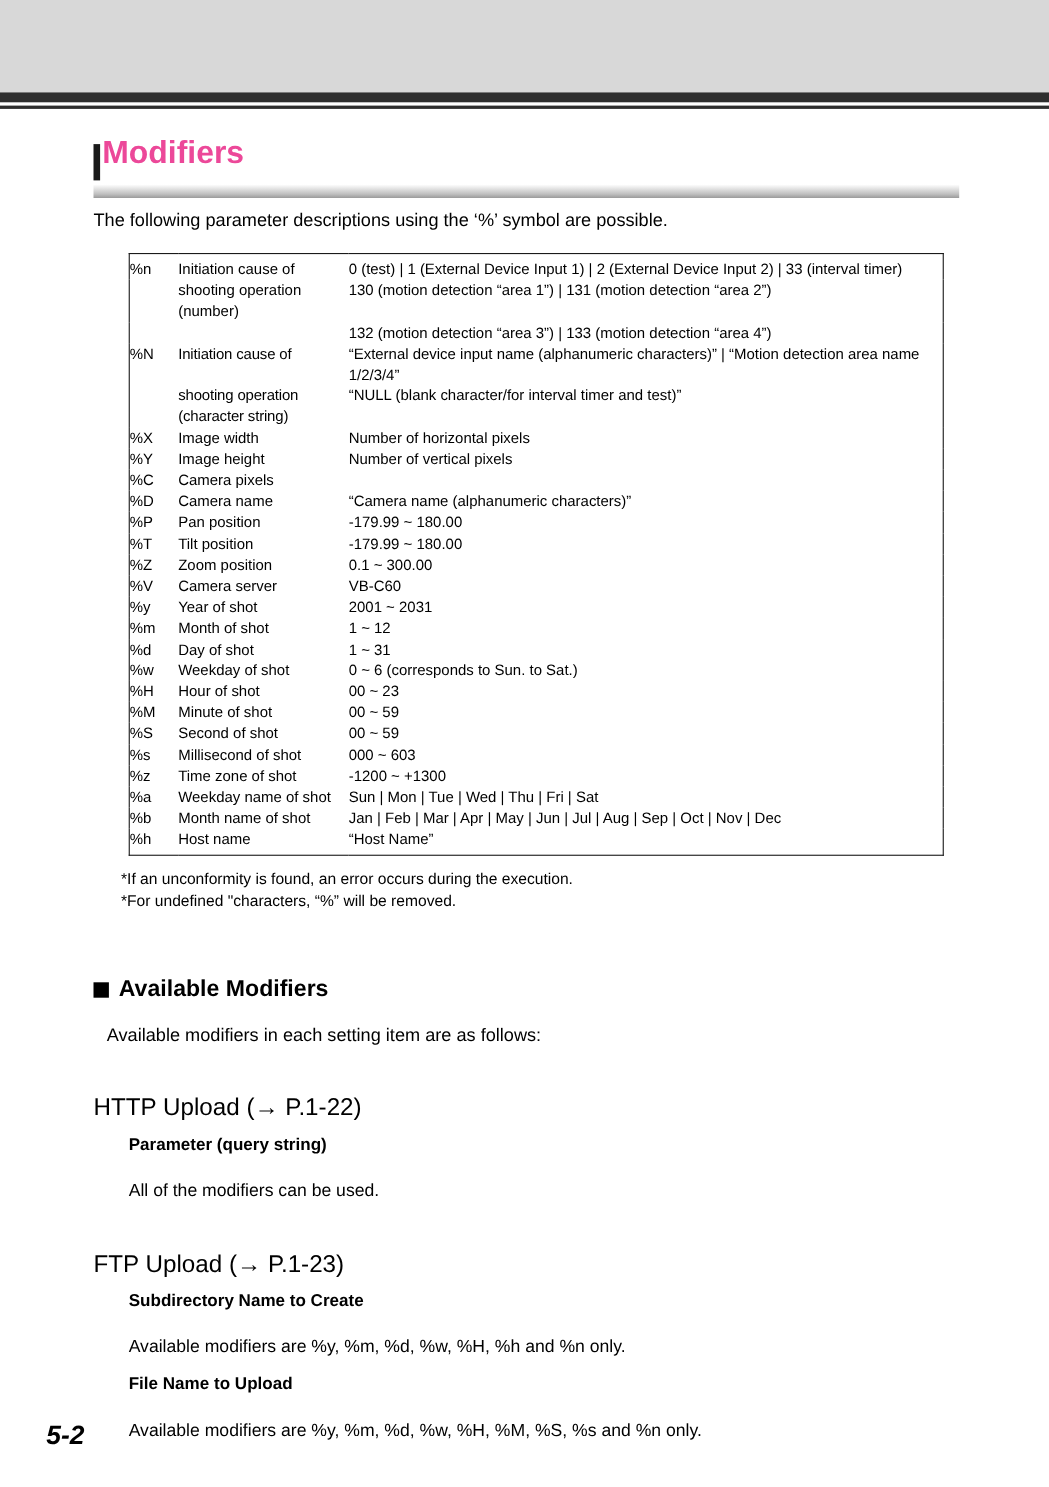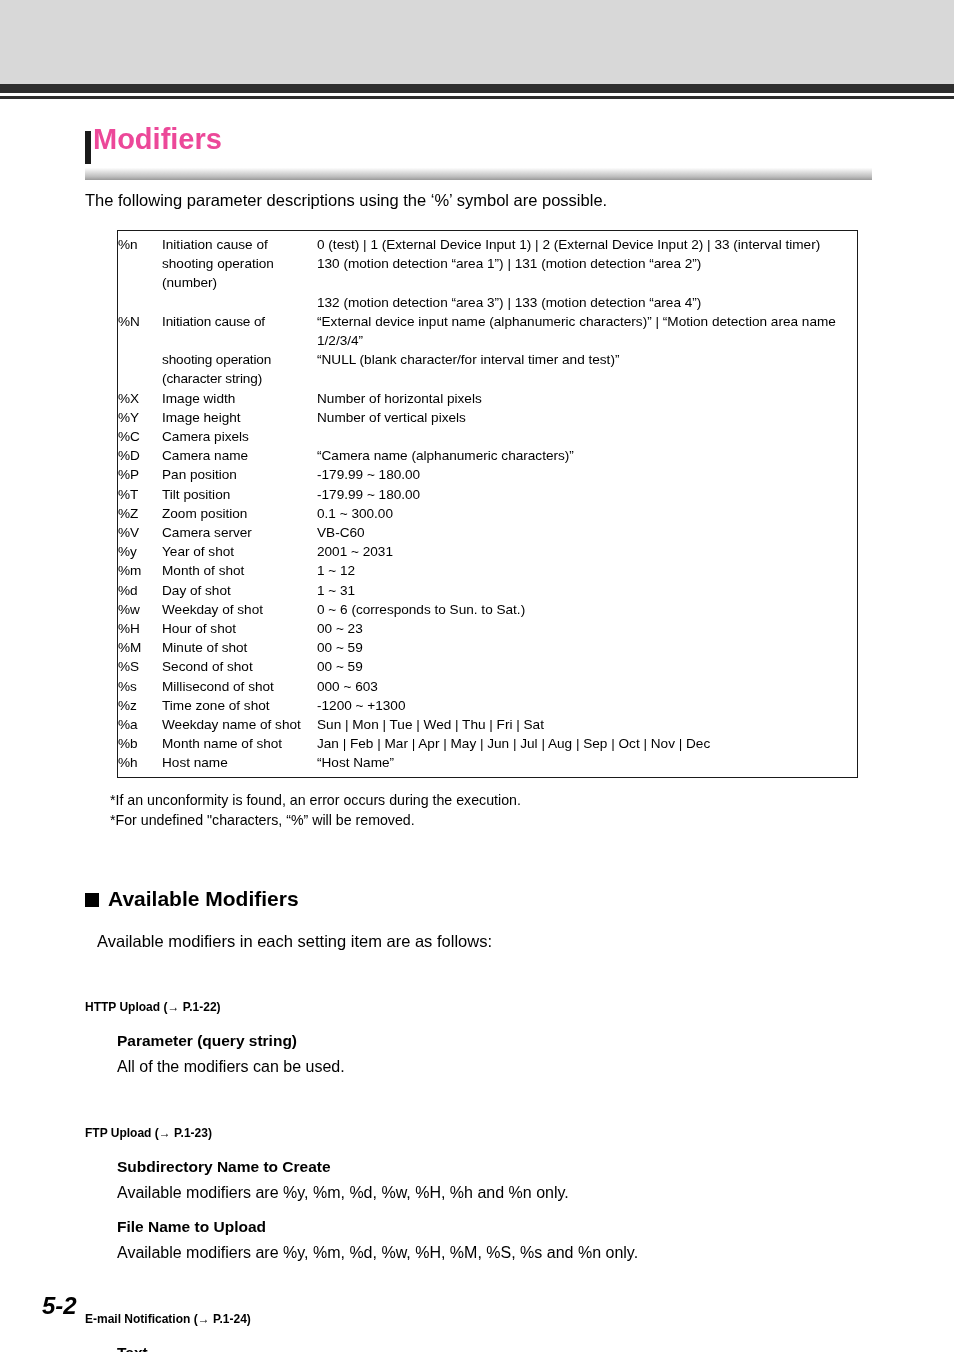--- a/index.html
+++ b/index.html
@@ -158,37 +158,37 @@
     margin: 19px 0 0 97px;
     font-size: 16.5px;
     line-height: 22px;
   }
 
   
   .group {
     margin-left: 85px;
   }
   .group-title {
-    font-size: 12px;
-    font-weight: bold;
+    font-size: 22px;
+    font-weight: normal;
     line-height: 22px;
   }
   .sub {
     margin-left: 32px;
   }
   .sub-title {
     font-size: 15.5px;
     font-weight: bold;
     line-height: 22px;
     margin-top: 12px;
   }
   .sub-body {
     font-size: 16px;
     line-height: 22px;
-    margin-top: 4px;
+    margin-top: 20px;
   }
   .gap-http   { margin-top: 44px; }
   .gap-ftp    { margin-top: 44px; }
   .gap-email  { margin-top: 44px; }
 
   
   .page-number {
     position: absolute;
     left: 42px;
     top: 1292px;

